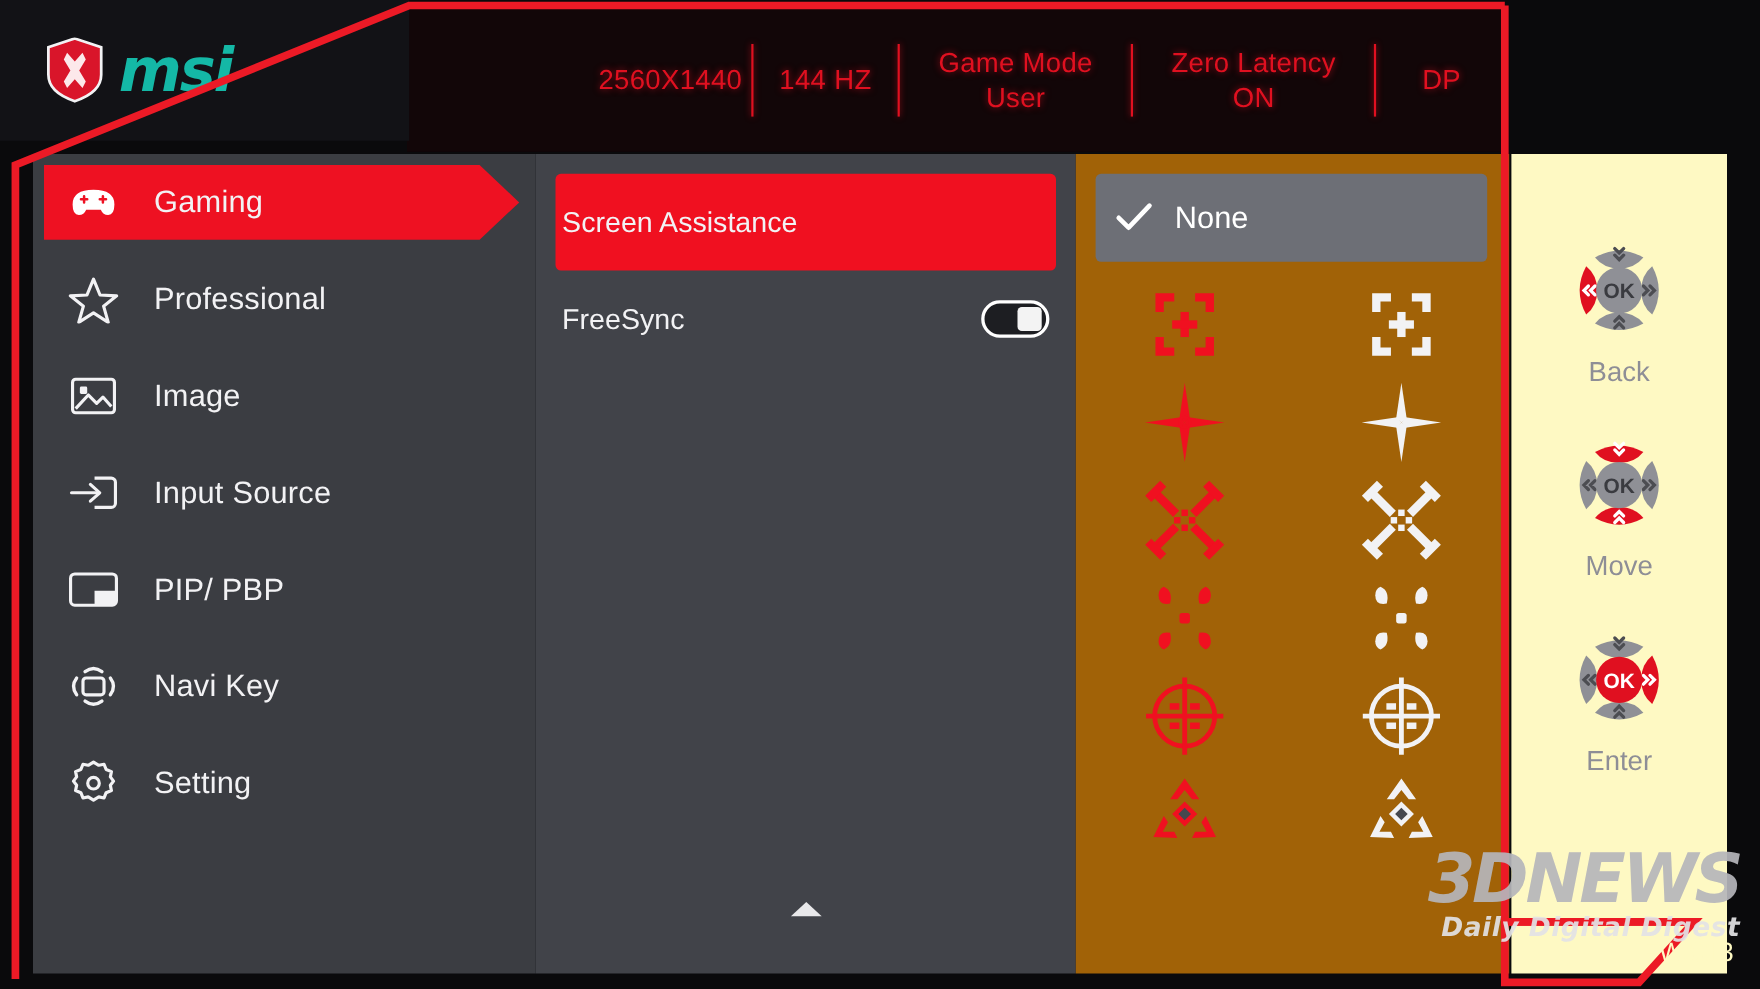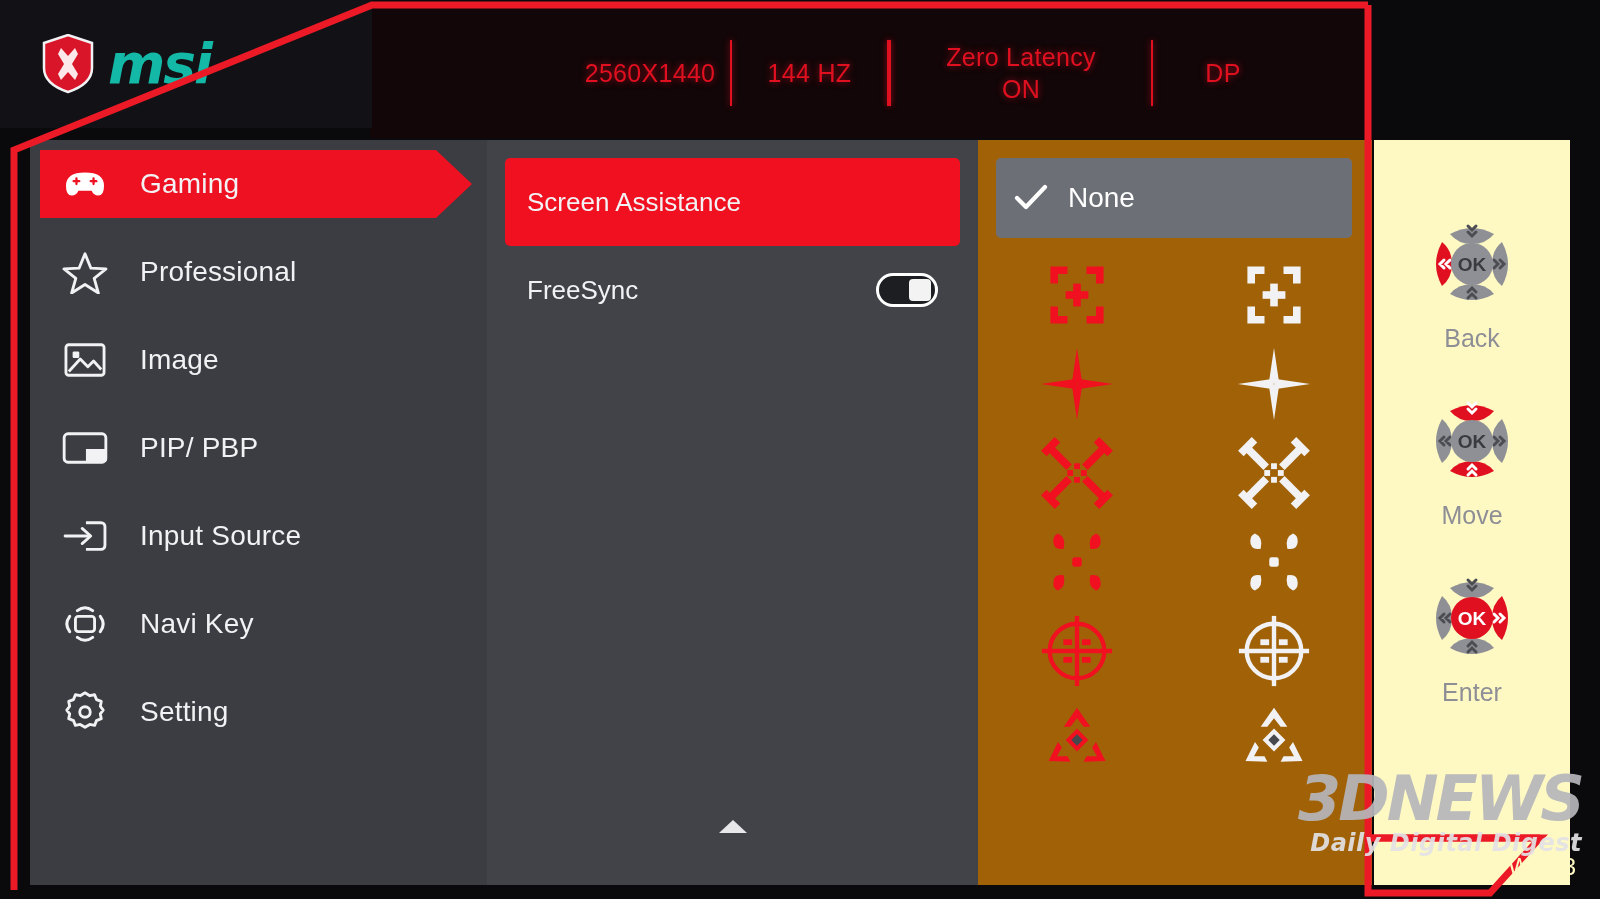--- a/index.html
+++ b/index.html
@@ -105,21 +105,21 @@
     position: absolute; left: 6px; top: 6px;
     width: 440px; height: 76px; z-index: 1;
   }
 
   
   .mid-row {
     position: relative;
     height: 88px; margin: 0 18px;
     display: flex; align-items: center;
     justify-content: space-between;
-    padding: 0 22px;
+    padding: 0 6px;
     color: #f2f2f4; font-size: 26px;
   }
   .mid-row.selected {
     background: #f01020;
     border-radius: 5px;
   }
   .mid-row .mr-label { position: relative; z-index: 2; }
   .toggle {
     width: 62px; height: 34px;
     border: 3px solid #ffffff;
@@ -221,20 +221,24 @@
   <div class="header">
     <div style="width:200px"></div>
     <div class="hdr-cell" style="width:160px">
       <span>2560X1440</span>
     </div>
     <div class="hdr-div"></div>
     <div class="hdr-cell" style="width:155px">
       <span>144 HZ</span>
     </div>
     <div class="hdr-div"></div>
+    <div class="hdr-cell" style="width:250px">
+      <span>Game Mode</span>
+      <span>User</span>
+    </div>
     <div class="hdr-div"></div>
     <div class="hdr-cell" style="width:260px">
       <span>Zero Latency</span>
       <span>ON</span>
     </div>
     <div class="hdr-div"></div>
     <div class="hdr-cell" style="width:140px">
       <span>DP</span>
     </div>
   </div>
@@ -283,37 +287,37 @@
               <rect x="4" y="5" width="40" height="32" rx="3" fill="none" stroke="#f2f2f4" stroke-width="3"></rect>
               <rect x="11" y="12" width="7" height="7" rx="1.4" fill="#f2f2f4"></rect>
               <path d="M7 33 L19 20 L27 28 L33 22 L41 31" fill="none" stroke="#f2f2f4" stroke-width="3" stroke-linejoin="round"></path>
             </svg>
           </span>
           <span class="mi-label">Image</span>
         </div>
 
         <div class="menu-item">
           <span class="mi-icon">
-            <svg viewBox="0 0 50 38" width="48" height="36">
-              <rect x="3" y="4" width="44" height="30" rx="4" fill="none" stroke="#f2f2f4" stroke-width="3"></rect>
-              <path d="M26 20 H47 V30 a4 4 0 0 1 -4 4 H26 Z" fill="#f2f2f4"></path>
-            </svg>
-          </span>
-          <span class="mi-label">PIP/ PBP</span>
-        </div>
-
-        <div class="menu-item">
-          <span class="mi-icon">
             <svg viewBox="0 0 50 40" width="48" height="38">
               <path d="M26 6 H42 a4 4 0 0 1 4 4 V30 a4 4 0 0 1 -4 4 H26" fill="none" stroke="#f2f2f4" stroke-width="3"></path>
               <path d="M4 20 H30" stroke="#f2f2f4" stroke-width="3" stroke-linecap="round"></path>
               <path d="M22 12 L31 20 L22 28" fill="none" stroke="#f2f2f4" stroke-width="3" stroke-linejoin="round" stroke-linecap="round"></path>
             </svg>
           </span>
           <span class="mi-label">Input Source</span>
+        </div>
+
+        <div class="menu-item">
+          <span class="mi-icon">
+            <svg viewBox="0 0 50 38" width="48" height="36">
+              <rect x="3" y="4" width="44" height="30" rx="4" fill="none" stroke="#f2f2f4" stroke-width="3"></rect>
+              <path d="M26 20 H47 V30 a4 4 0 0 1 -4 4 H26 Z" fill="#f2f2f4"></path>
+            </svg>
+          </span>
+          <span class="mi-label">PIP/ PBP</span>
         </div>
 
         <div class="menu-item">
           <span class="mi-icon">
             <svg viewBox="0 0 50 46" width="48" height="44">
               <rect x="15" y="15" width="20" height="16" rx="3" fill="none" stroke="#f2f2f4" stroke-width="3"></rect>
               <path d="M17 9 Q25 3 33 9" fill="none" stroke="#f2f2f4" stroke-width="3.2" stroke-linecap="round"></path>
               <path d="M17 37 Q25 43 33 37" fill="none" stroke="#f2f2f4" stroke-width="3.2" stroke-linecap="round"></path>
               <path d="M9 15 Q3 23 9 31" fill="none" stroke="#f2f2f4" stroke-width="3.2" stroke-linecap="round"></path>
               <path d="M41 15 Q47 23 41 31" fill="none" stroke="#f2f2f4" stroke-width="3.2" stroke-linecap="round"></path>

